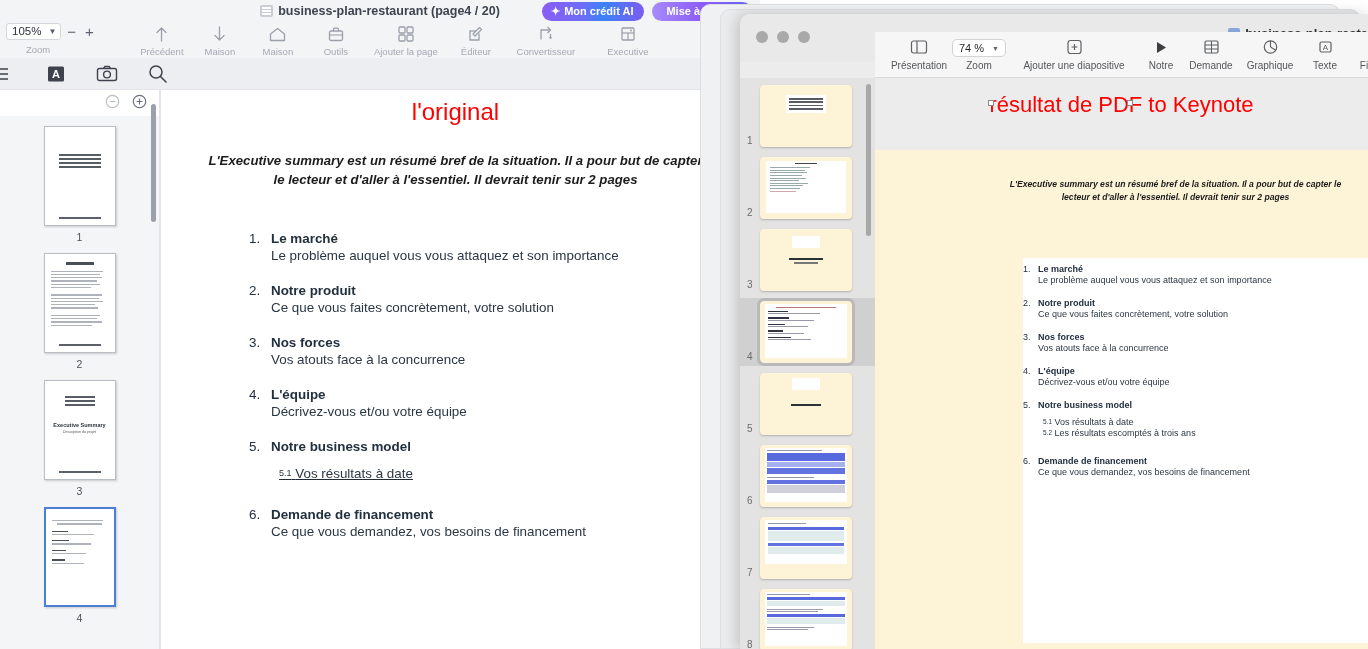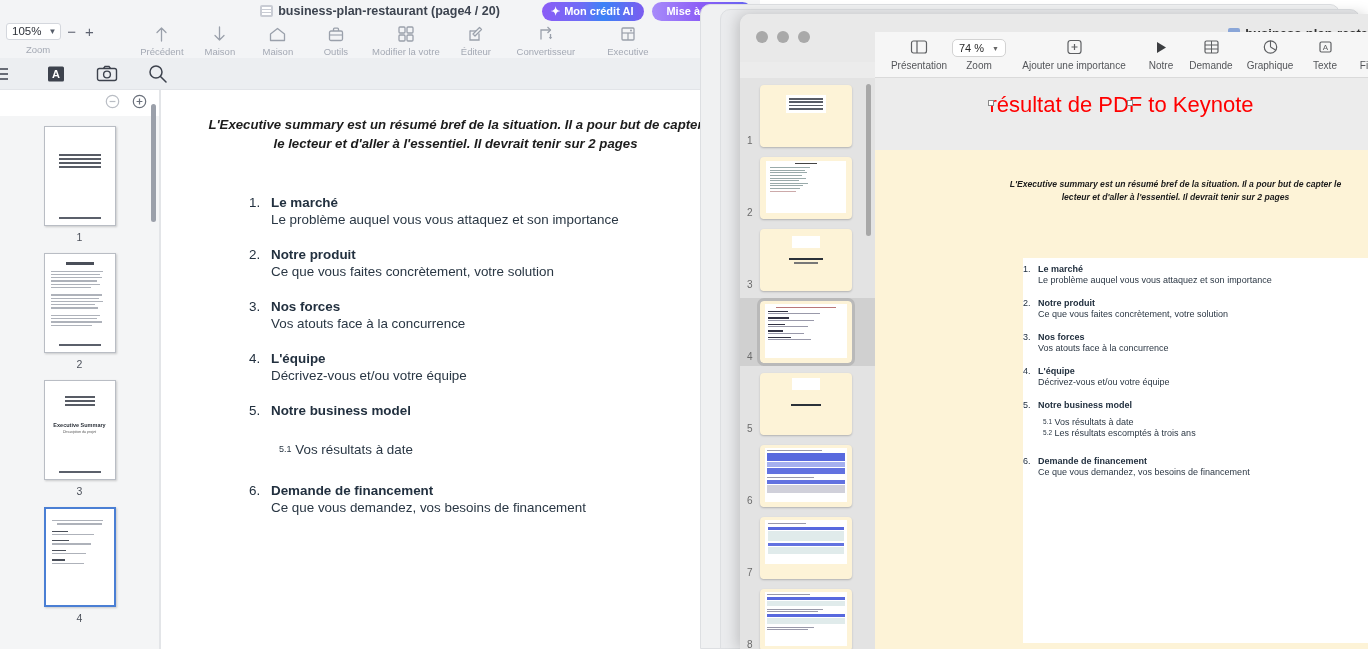--- a/index.html
+++ b/index.html
@@ -116,21 +116,21 @@
   }
   .doc-intro {
     font-style: italic; font-weight:bold; font-size:13.2px; color:#1c1c1c;
     text-align:center; margin: 25px 12px 0 12px; line-height:1.45;
   }
   .doc-list { margin: 42px 0 0 58px; color:#222b38; }
   .doc-item { margin-bottom: 20px; }
   .doc-item .hd { font-size:13.4px; font-weight:bold; color:#22303f; }
   .doc-item .sub { font-size:13.4px; color:#2a3744; margin-top:2px;}
   .doc-item .num { display:inline-block; width:22px; color:#22303f; font-weight:normal;}
-  .sublist { margin: 24px 0 0 30px; }
+  .sublist { margin: 12px 0 0 30px; text-decoration: underline; }
   .sublist div { font-size:13.4px; color:#2a3744; margin-bottom:2px;}
   .sublist .sn { font-size:9px; vertical-align: 2px; }
   .ai-fab {
     position:absolute; right:16px; top:140px; width:30px; height:30px;
     border-radius:50%; background:#2d3038; color:#fff;
     display:flex; align-items:center; justify-content:center;
     font-size:10px; font-weight:bold; letter-spacing:.5px;
   }
   .ai-arc{
     position:absolute; right:12px; top:136px; width:38px;height:38px;
@@ -307,21 +307,21 @@
       </div>
       <div class="tb-item wide">
         <span class="tb-icon">
           <svg width="18" height="18" viewBox="0 0 18 18">
               <rect x="2" y="2" width="6" height="6" rx="1" stroke="#9aa0ab" stroke-width="1.3" fill="none"></rect>
               <rect x="10" y="2" width="6" height="6" rx="1" stroke="#9aa0ab" stroke-width="1.3" fill="none"></rect>
               <rect x="2" y="10" width="6" height="6" rx="1" stroke="#9aa0ab" stroke-width="1.3" fill="none"></rect>
               <rect x="10" y="10" width="6" height="6" rx="1" stroke="#9aa0ab" stroke-width="1.3" fill="none"></rect>
             </svg>
         </span>
-        <span class="tb-label">Modifier la votre</span>
+        <span class="tb-label">Ajouter la page</span>
       </div>
       <div class="tb-item">
         <span class="tb-icon">
           <svg width="18" height="18" viewBox="0 0 18 18">
               <path d="M3 6v9h9V9" stroke="#9aa0ab" stroke-width="1.3" fill="none" stroke-linecap="round"></path>
               <path d="M3 6h6" stroke="#9aa0ab" stroke-width="1.3"></path>
               <path d="M8 11l6.5-6.5-2-2L6 9z" stroke="#9aa0ab" stroke-width="1.3" fill="none" stroke-linejoin="round"></path>
             </svg>
         </span>
         <span class="tb-label">Éditeur</span>
@@ -460,20 +460,21 @@
             <div style="height:3px"></div>
             <div class="mline" style="width:24%;background:#4a4f59"></div>
             <div class="mline" style="width:58%"></div>
           </div>
         </div>
         <div class="thumb-num">4</div>
       </div>
 
       <div class="pdf-page-area">
         <div class="pdf-page">
+          <div class="annot-original">l'original</div>
           <div class="doc-intro">L'Executive summary  est un résumé bref de la situation. Il a pour but de capter le lecteur et d'aller à l'essentiel. Il devrait tenir sur 2 pages</div>
 
           <div class="doc-list">
             <div class="doc-item">
               <div class="hd"><span class="num">1.</span><span>Le marché</span></div>
               <div class="sub" style="margin-left:22px">Le problème auquel vous vous attaquez et son importance</div>
             </div>
             <div class="doc-item">
               <div class="hd"><span class="num">2.</span><span>Notre produit</span></div>
               <div class="sub" style="margin-left:22px">Ce que vous faites concrètement, votre solution</div>
@@ -545,21 +546,21 @@
         </span>
         <span class="lb">Zoom</span>
       </div>
       <div class="kn-tb" style="min-width:130px">
         <span class="ic">
           <svg width="17" height="16" viewBox="0 0 17 16">
               <rect x="2" y="1.5" width="13" height="13" rx="2.5" stroke="#5e6063" stroke-width="1.2" fill="none"></rect>
               <path d="M8.5 5v6M5.5 8h6" stroke="#5e6063" stroke-width="1.2"></path>
             </svg>
         </span>
-        <span class="lb">Ajouter une importance</span>
+        <span class="lb">Ajouter une diapositive</span>
       </div>
       <div class="kn-tb" style="min-width:44px">
         <span class="ic">
           <svg width="14" height="15" viewBox="0 0 14 15">
               <path d="M3 2l9 5.5L3 13z" fill="#3c3e41"></path>
             </svg>
         </span>
         <span class="lb">Notre</span>
       </div>
       <div class="kn-tb" style="min-width:56px">

